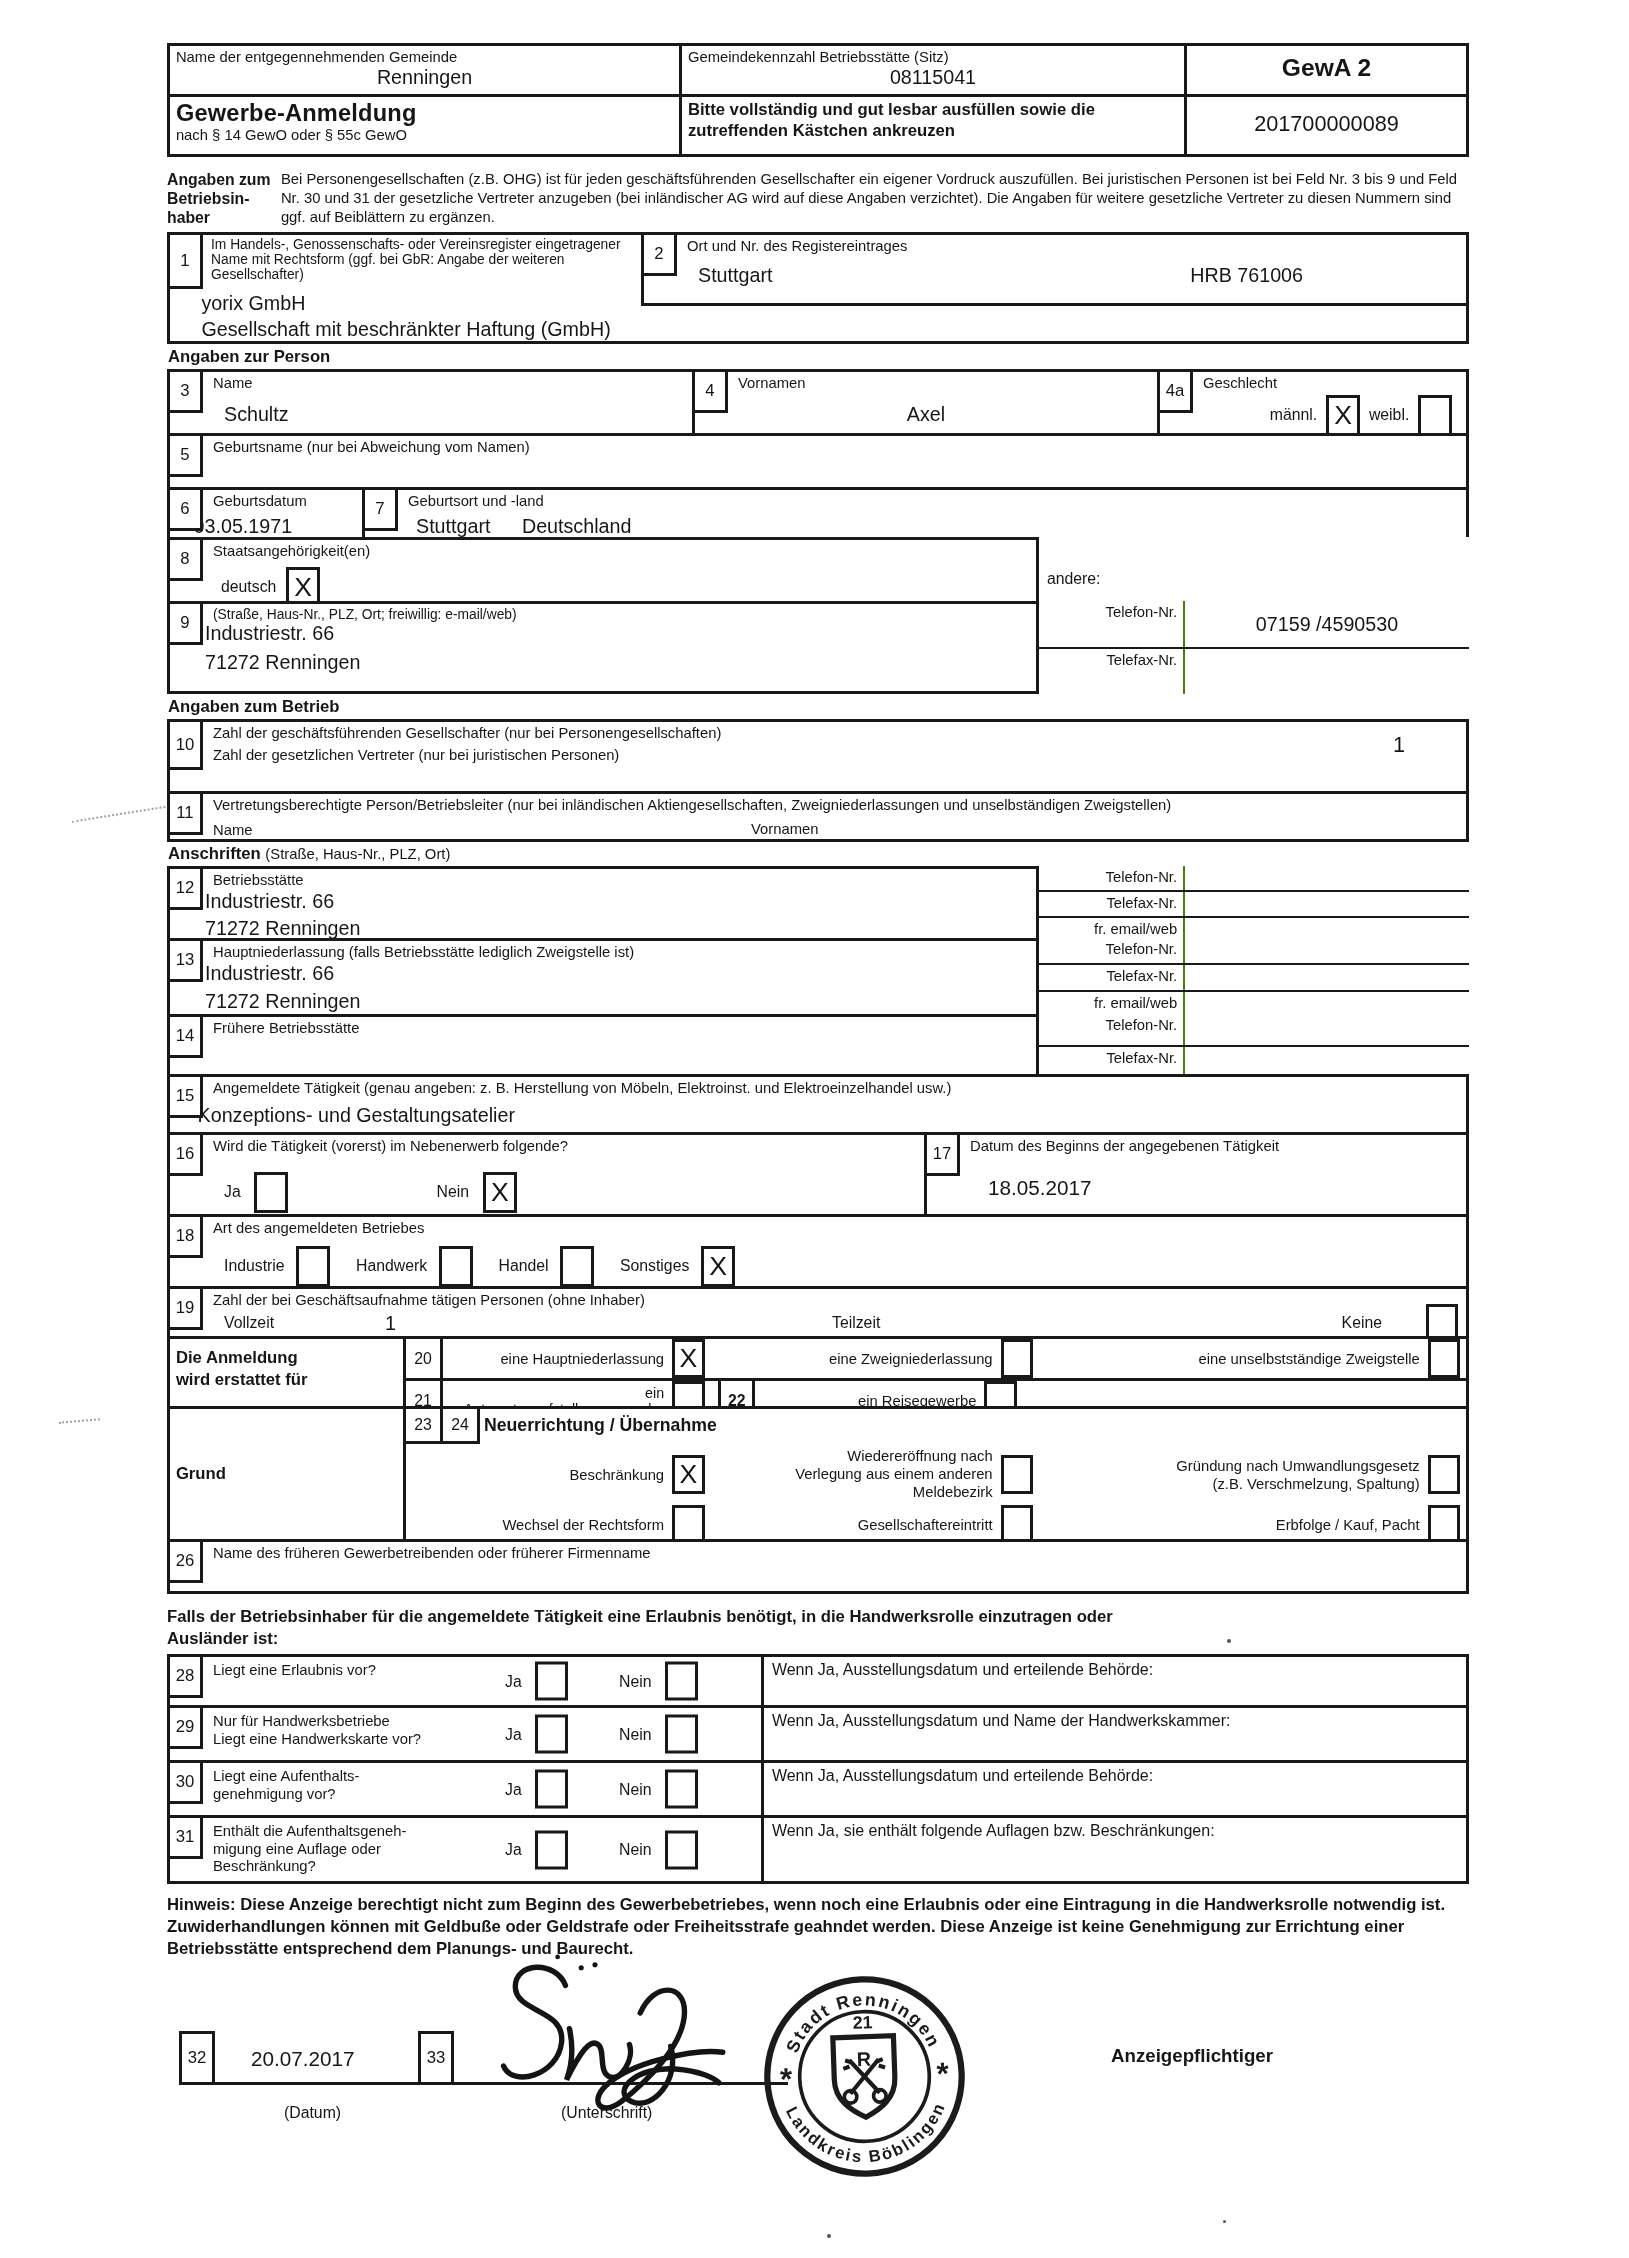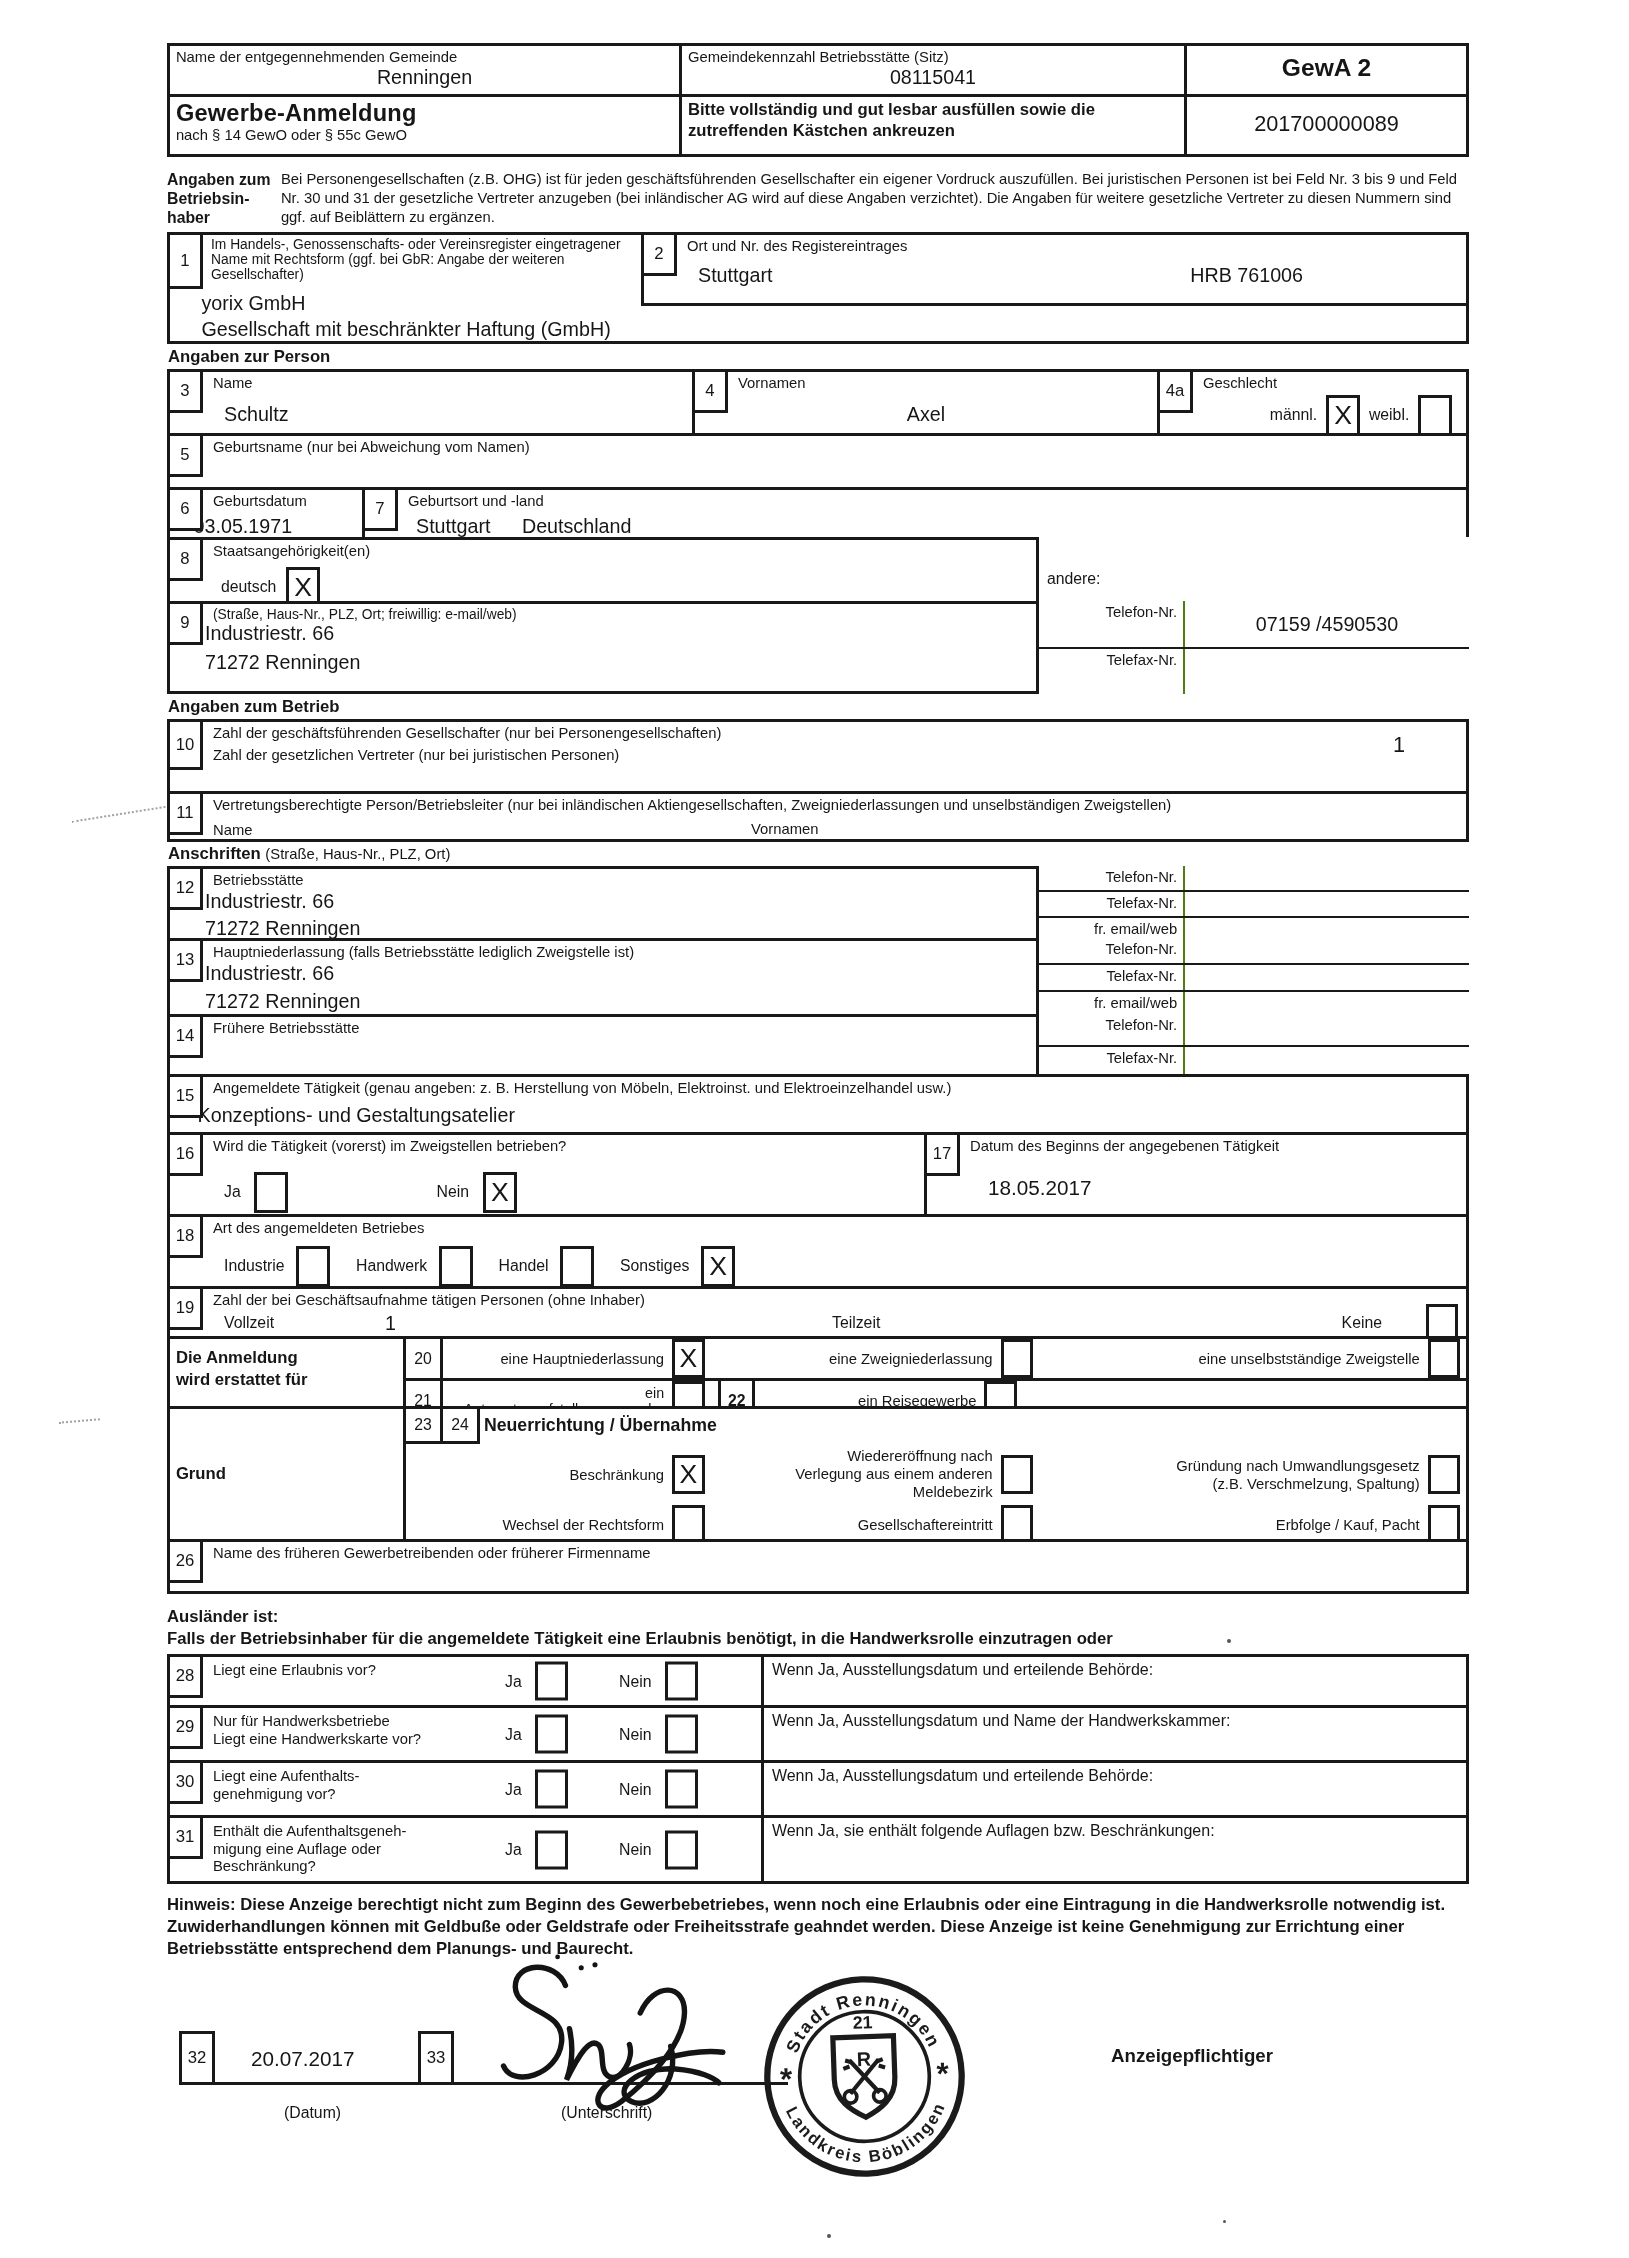--- a/index.html
+++ b/index.html
@@ -334,21 +334,21 @@
     <div class="box stacked" style="height:61px;">
       <span class="num">15</span>
       <div class="pad lbl">Angemeldete Tätigkeit (genau angeben: z. B. Herstellung von Möbeln, Elektroinst. und Elektroeinzelhandel usw.)</div>
       <div class="val" style="padding:5.9px 0 0 27.6px;">Konzeptions- und Gestaltungsatelier</div>
     </div>
 
     <div class="box stacked" style="height:85px;">
       <div class="cells">
         <div style="width:754px;">
           <span class="num">16</span>
-          <div class="pad lbl">Wird die Tätigkeit (vorerst) im Zweigstellen betrieben?</div>
+          <div class="pad lbl">Wird die Tätigkeit (vorerst) im Nebenerwerb folgende?</div>
           <div style="display:flex; align-items:center; padding:15.8px 0 0 54px;">
             <span style="font-size:15.8px; margin-right:13.8px;">Ja</span>
             <span class="cb"></span>
             <span style="font-size:15.8px; margin:0 13.8px 0 148px;">Nein</span>
             <span class="cb">X</span>
           </div>
         </div>
         <div style="flex:1;">
           <span class="num">17</span>
           <div class="pad lbl">Datum des Beginns der angegebenen Tätigkeit</div>
@@ -444,22 +444,22 @@
         </div>
       </div>
     </div>
 
     <div class="box stacked" style="height:55px;">
       <span class="num">26</span>
       <div class="pad lbl">Name des früheren Gewerbetreibenden oder früherer Firmenname</div>
     </div>
 
     <div class="para" style="margin:11.8px 0 3.9px 0;">
+      <div>Falls der Betriebsinhaber für die angemeldete Tätigkeit eine Erlaubnis benötigt, in die Handwerksrolle einzutragen oder</div>
       <div>Ausländer ist:</div>
-      <div>Falls der Betriebsinhaber für die angemeldete Tätigkeit eine Erlaubnis benötigt, in die Handwerksrolle einzutragen oder</div>
     </div>
 
     <div class="box">
       <div class="perm-row" style="height:51px;">
         <div class="perm-left">
           <span class="num">28</span>
           <div class="lbl" style="padding-top:2px;">Liegt eine Erlaubnis vor?</div>
           <div class="jn">
             <span class="t">Ja</span>
             <span class="cb small"></span>

